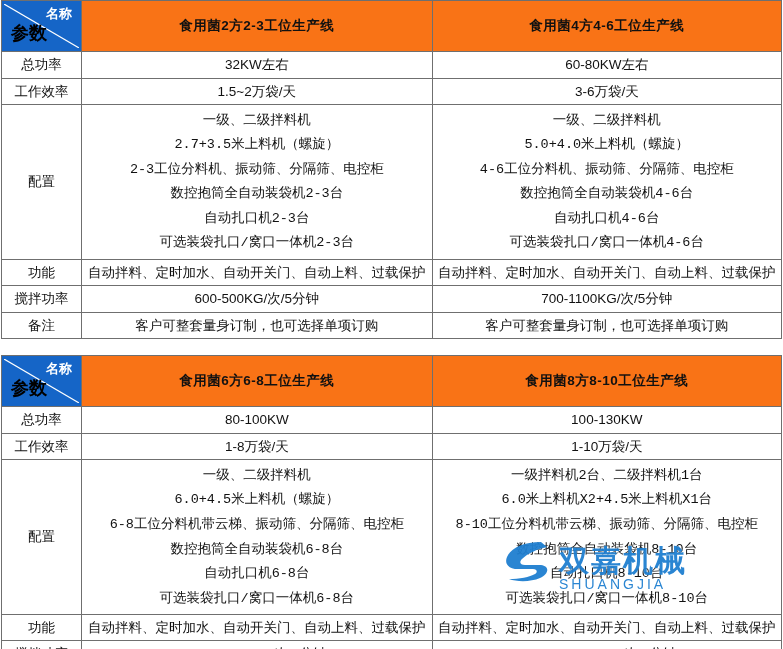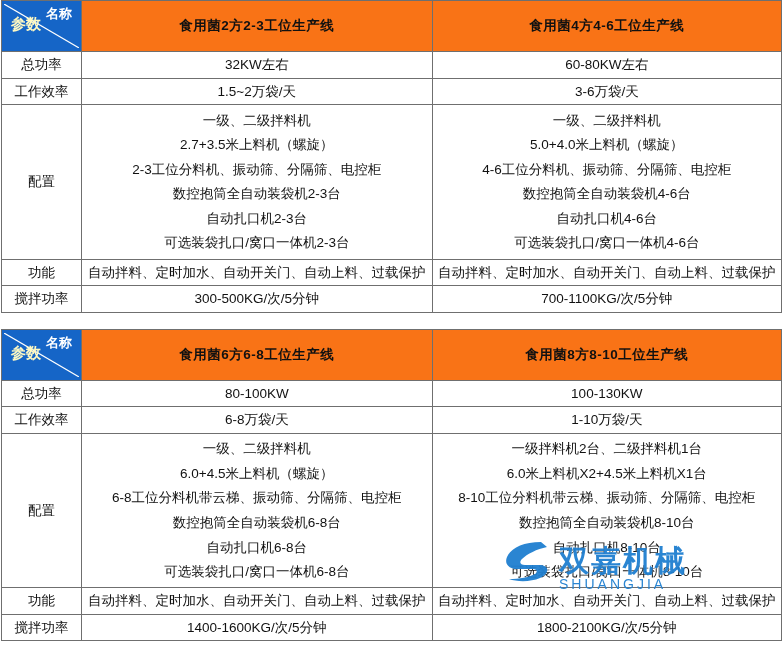--- a/index.html
+++ b/index.html
@@ -48,43 +48,43 @@
   }
   .corner-name{
     position:absolute;
     right:7px;top:1px;
     font-size:13px;
     font-weight:bold;
     color:#fff;
   }
   .corner-param{
     position:absolute;
-    left:7px;bottom:13px;
-    font-size:15px;
-    font-weight:bold;
-    color:#fef9c3;
+    left:7px;bottom:2px;
+    font-size:18px;
+    font-weight:bold;
+    color:#000000;
   }
   .hdr-title{
     background:#f97316;
     color:#fff;
     font-size:19px;
     font-weight:bold;
     letter-spacing:.5px;
     height:44px;
   }
   .rowlabel{
     width:80px;
     font-size:13px;
     font-weight:normal;
     color:#111;
   }
   .cfg-cell{
     padding:6px 4px;
   }
-  .cfg-cell div{ padding:2.5px 0; }
+  .cfg-cell div{ padding:2.5px 0;font-family:Liberation Mono, monospace; }
   .tbl-wrap{padding:0;}
   .gap{height:16px;background:#fff;}
 
   
   .watermark{
     position:absolute;
     left:497px;
     top:536px;
     display:flex;
     align-items:center;
@@ -172,24 +172,29 @@
       </tr>
 
       <tr>
         <td class="rowlabel">功能</td>
         <td>自动拌料、定时加水、自动开关门、自动上料、过载保护</td>
         <td>自动拌料、定时加水、自动开关门、自动上料、过载保护</td>
       </tr>
 
       <tr>
         <td class="rowlabel">搅拌功率</td>
-        <td>300-500KG/次/5分钟</td>
+        <td>600-500KG/次/5分钟</td>
         <td>700-1100KG/次/5分钟</td>
       </tr>
 
+      <tr>
+        <td class="rowlabel">备注</td>
+        <td>客户可整套量身订制，也可选择单项订购</td>
+        <td>客户可整套量身订制，也可选择单项订购</td>
+      </tr>
     </tbody>
   </table>
   </div>
 
   <div class="gap"></div>
 
   <div class="tbl-wrap">
   <table class="spec">
     <colgroup>
       <col style="width:80px">
@@ -212,21 +217,21 @@
       </tr>
 
       <tr>
         <td class="rowlabel">总功率</td>
         <td>80-100KW</td>
         <td>100-130KW</td>
       </tr>
 
       <tr>
         <td class="rowlabel">工作效率</td>
-        <td>6-8万袋/天</td>
+        <td>1-8万袋/天</td>
         <td>1-10万袋/天</td>
       </tr>
 
       <tr>
         <td class="rowlabel">配置</td>
         <td class="cfg-cell">
           <div>一级、二级拌料机</div>
           <div>6.0+4.5米上料机（螺旋）</div>
           <div>6-8工位分料机带云梯、振动筛、分隔筛、电控柜</div>
           <div>数控抱筒全自动装袋机6-8台</div>

